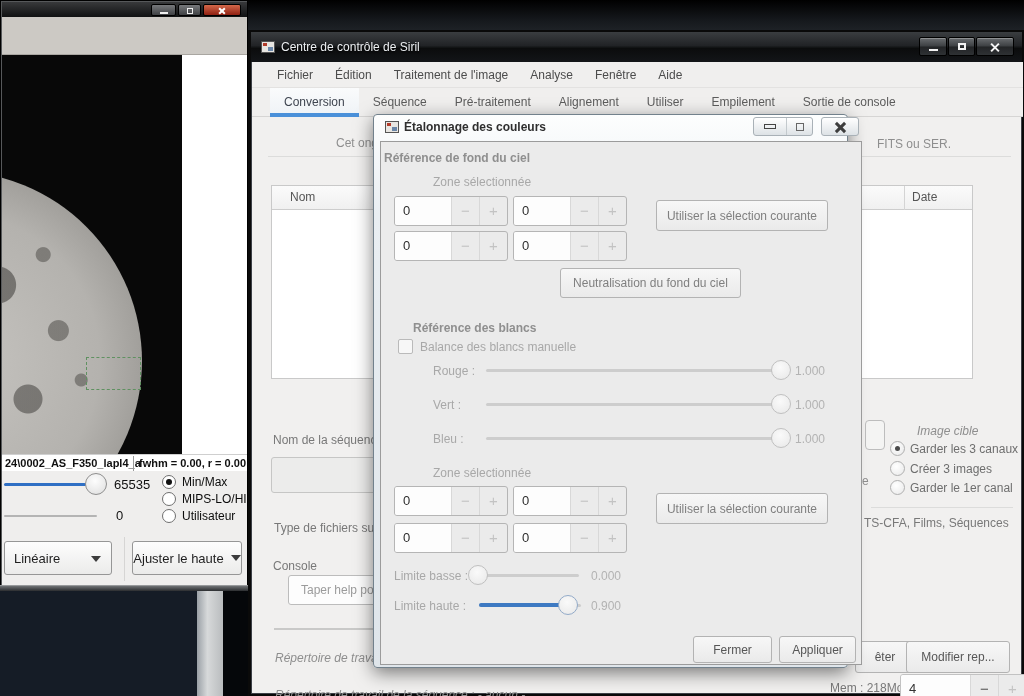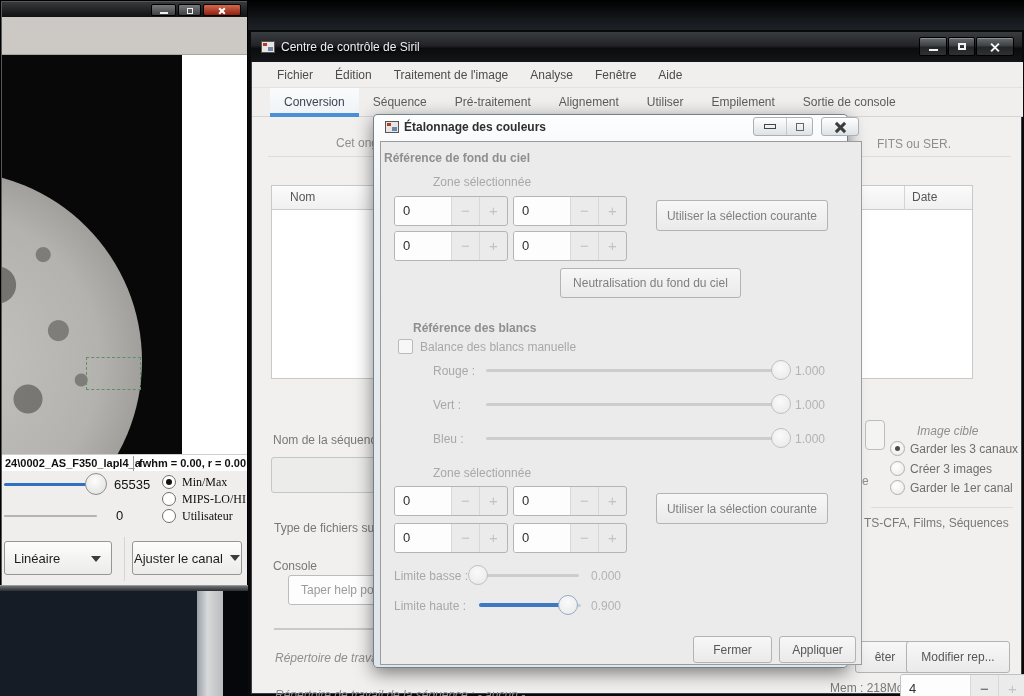--- a/index.html
+++ b/index.html
@@ -73,21 +73,21 @@
   #selection-rect { position:absolute; left:84px; top:302px; width:55px; height:33px; border:1px dashed #5f9160; }
   #img-white { left:181px; top:54px; width:65px; height:399px; background:#fff; }
   #img-status { left:1px; top:453px; width:245px; height:17px; background:#fff; border-top:1px solid #cfcfcf; }
   #img-status .txt { position:absolute; top:2px; font-size:11px; font-weight:bold; color:#101010; }
   #img-controls { left:1px; top:470px; width:245px; height:115px; background:#efeeed; }
   .slider-line { position:absolute; height:3px; border-radius:2px; }
   .knob { position:absolute; width:22px; height:22px; border-radius:50%; background:radial-gradient(circle at 45% 35%, #fdfdfd, #e7e7e7 70%, #d8d8d8); border:1px solid #8f8f8f; }
   .lw-num { position:absolute; font-size:13px; color:#111; }
   .lw-radio { width:14px; height:14px; border-radius:50%; border:1px solid #6f6f6f; background:#fff; position:absolute; }
   .lw-radio.sel:before { content:""; position:absolute; left:3px; top:3px; width:6px; height:6px; border-radius:50%; background:#111; }
-  .lw-radio-label { position:absolute; font-size:12px; color:#0c0c0c;font-family:Liberation Serif, serif; }
+  .lw-radio-label { position:absolute; font-size:12px; color:#0c0c0c; }
   .lw-btn { position:absolute; height:34px; border:1px solid #969696; border-radius:3px; background:linear-gradient(180deg,#fdfdfd,#ebebea); font-size:13px; color:#1e1e1e; display:flex; align-items:center; }
   .darr { width:0; height:0; border-left:5px solid transparent; border-right:5px solid transparent; border-top:6px solid #3c3c3c; }
   #img-bottom-edge { left:0; top:585px; width:248px; height:6px; background:linear-gradient(180deg,#6f7275,#2c2e30); border-top:1px solid #97999b; }
 
   
   #dialog { left:373px; top:114px; width:475px; height:554px; border-radius:4px; border:1px solid #72818c;
     background:linear-gradient(180deg,#fdfefe 0%,#e9eef2 18%,#dfe5ea 100%); box-shadow:0 5px 18px rgba(0,0,0,.5); }
   #dlg-title { position:absolute; left:30px; top:5px; font-size:12px; font-weight:bold; color:#2f2f2f; }
   #dlg-icon { position:absolute; left:11px; top:6px; }
   .dlg-btn-group { position:absolute; top:2px; height:19px; border:1px solid #a9b1b7; border-radius:3px; background:linear-gradient(180deg,#fff,#dde2e6); display:flex; }
@@ -246,21 +246,21 @@
     <div class="lw-radio-label" style="left:180px; top:21px;">MIPS-LO/HI</div>
     <div class="lw-radio" style="left:160px; top:38px;"></div>
     <div class="lw-radio-label" style="left:180px; top:38px;">Utilisateur</div>
 
     <div class="lw-btn" style="left:2px; top:70px; width:108px; padding-left:9px;">
       <span>Linéaire</span>
       <span class="darr" style="position:absolute; right:10px; top:14px;"></span>
     </div>
     <div style="position:absolute; left:122px; top:66px; width:1px; height:44px; background:#d6d5d4;"></div>
     <div class="lw-btn" style="left:130px; top:70px; width:110px; justify-content:center;">
-      <span>Ajuster le canal</span>
+      <span>Ajuster le haute</span>
       <span class="darr" style="margin-left:7px;"></span>
     </div>
   </div>
 </div>
 <div class="abs" id="img-bottom-edge"></div>
 
 <div class="abs" id="dialog">
   <div class="win-icon" id="dlg-icon"></div>
   <div id="dlg-title">Étalonnage des couleurs</div>
   <div class="dlg-btn-group" style="left:379px; width:60px;">

